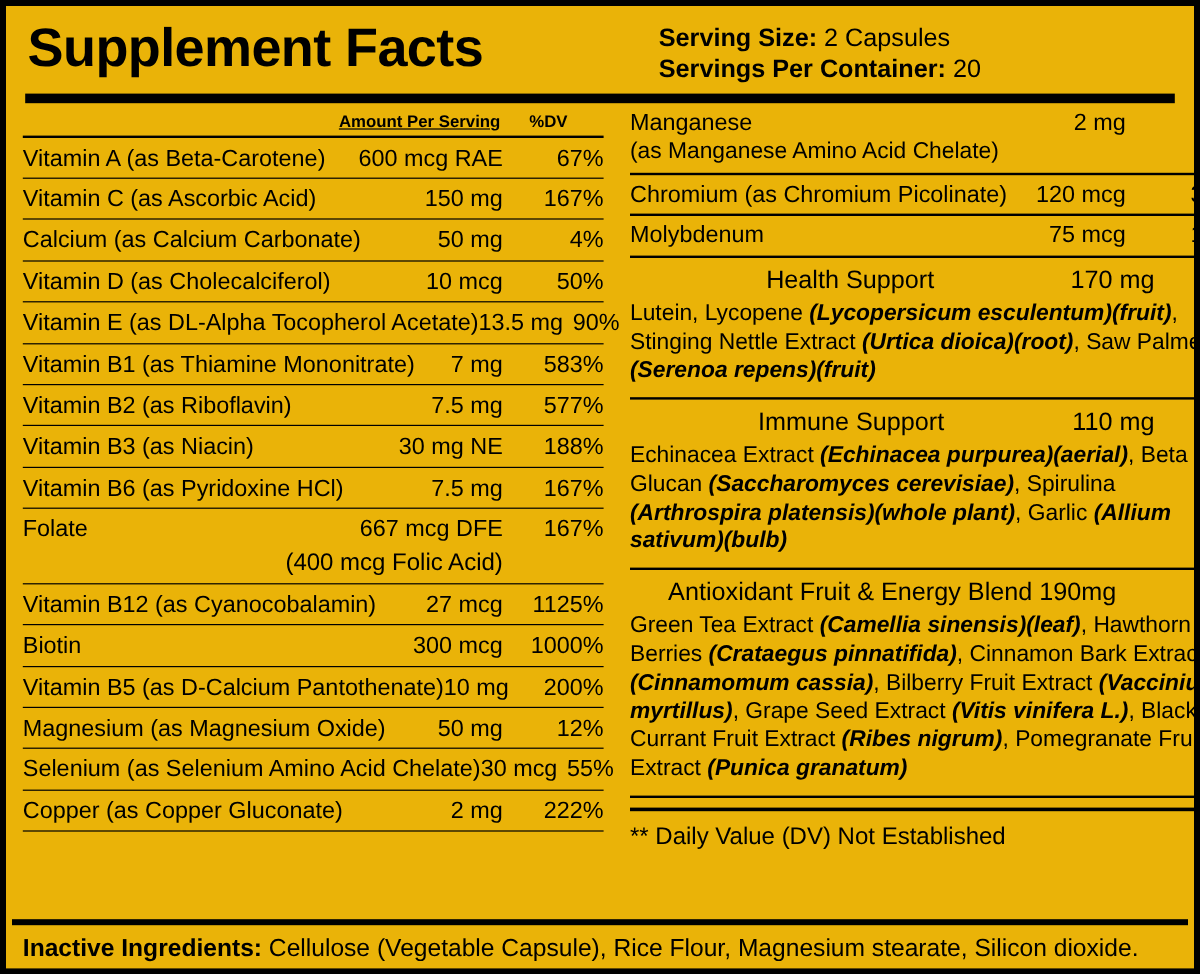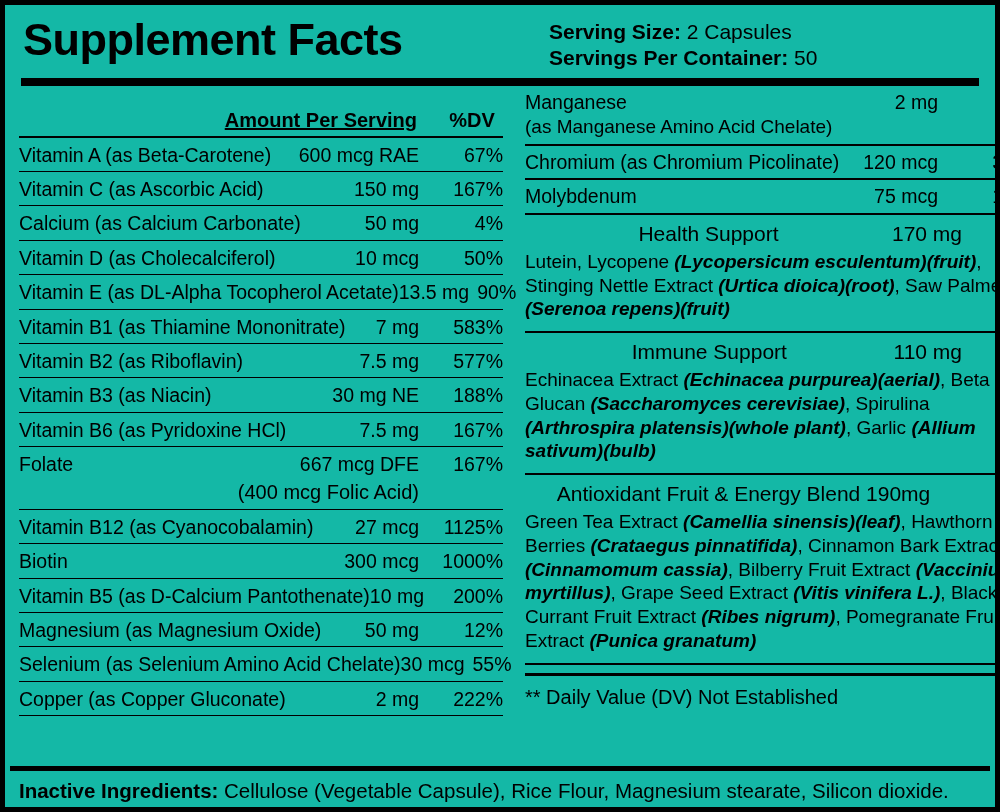--- a/index.html
+++ b/index.html
@@ -10,21 +10,21 @@
   body {
     width: 1000px; height: 812px;
     font-family: "Liberation Sans", sans-serif;
     color: #000;
     overflow: hidden;
   }
   .panel {
     position: relative;
     width: 1000px; height: 812px;
     border: 5px solid #000;
-    background: #14b8a6;
+    background: #eab308;
     padding: 8px 14px 0 14px;
   }
   
   .header {
     display: flex;
     align-items: flex-start;
     justify-content: space-between;
     padding: 2px 2px 0 4px;
   }
   .title {
@@ -66,31 +66,31 @@
   }
   .col-right {
     flex: 1;
     padding-left: 12px;
   }
 
   .sub-head {
     display: flex;
     align-items: flex-end;
     justify-content: flex-end;
-    font-size: 20px;
+    font-size: 14px;
     font-weight: bold;
-    padding: 23px 0 4px 0;
+    padding: 7px 0 4px 0;
   }
   .sub-head .aps {
     text-decoration: underline;
     margin-right: 24px;
   }
   .sub-head .dv {
     width: 62px;
-    text-align: center;
+    text-align: left;
   }
 
   .hr { border-bottom: 2px solid #000; }
 
   .row {
     display: flex;
     align-items: baseline;
     font-size: 19.5px;
     padding: 6px 0 5px 0;
     border-bottom: 1.5px solid #000;
@@ -169,21 +169,21 @@
 
   <div class="header">
     <div class="title">Supplement Facts</div>
     <div class="serving-block">
       <div>
         <span>Serving Size:</span>
         <span class="val">2 Capsules</span>
       </div>
       <div>
         <span>Servings Per Container:</span>
-        <span class="val">50</span>
+        <span class="val">20</span>
       </div>
     </div>
   </div>
 
   <div class="rule-thick"></div>
 
   <div class="columns">
 
     <div class="col-left">
       <div class="sub-head">

